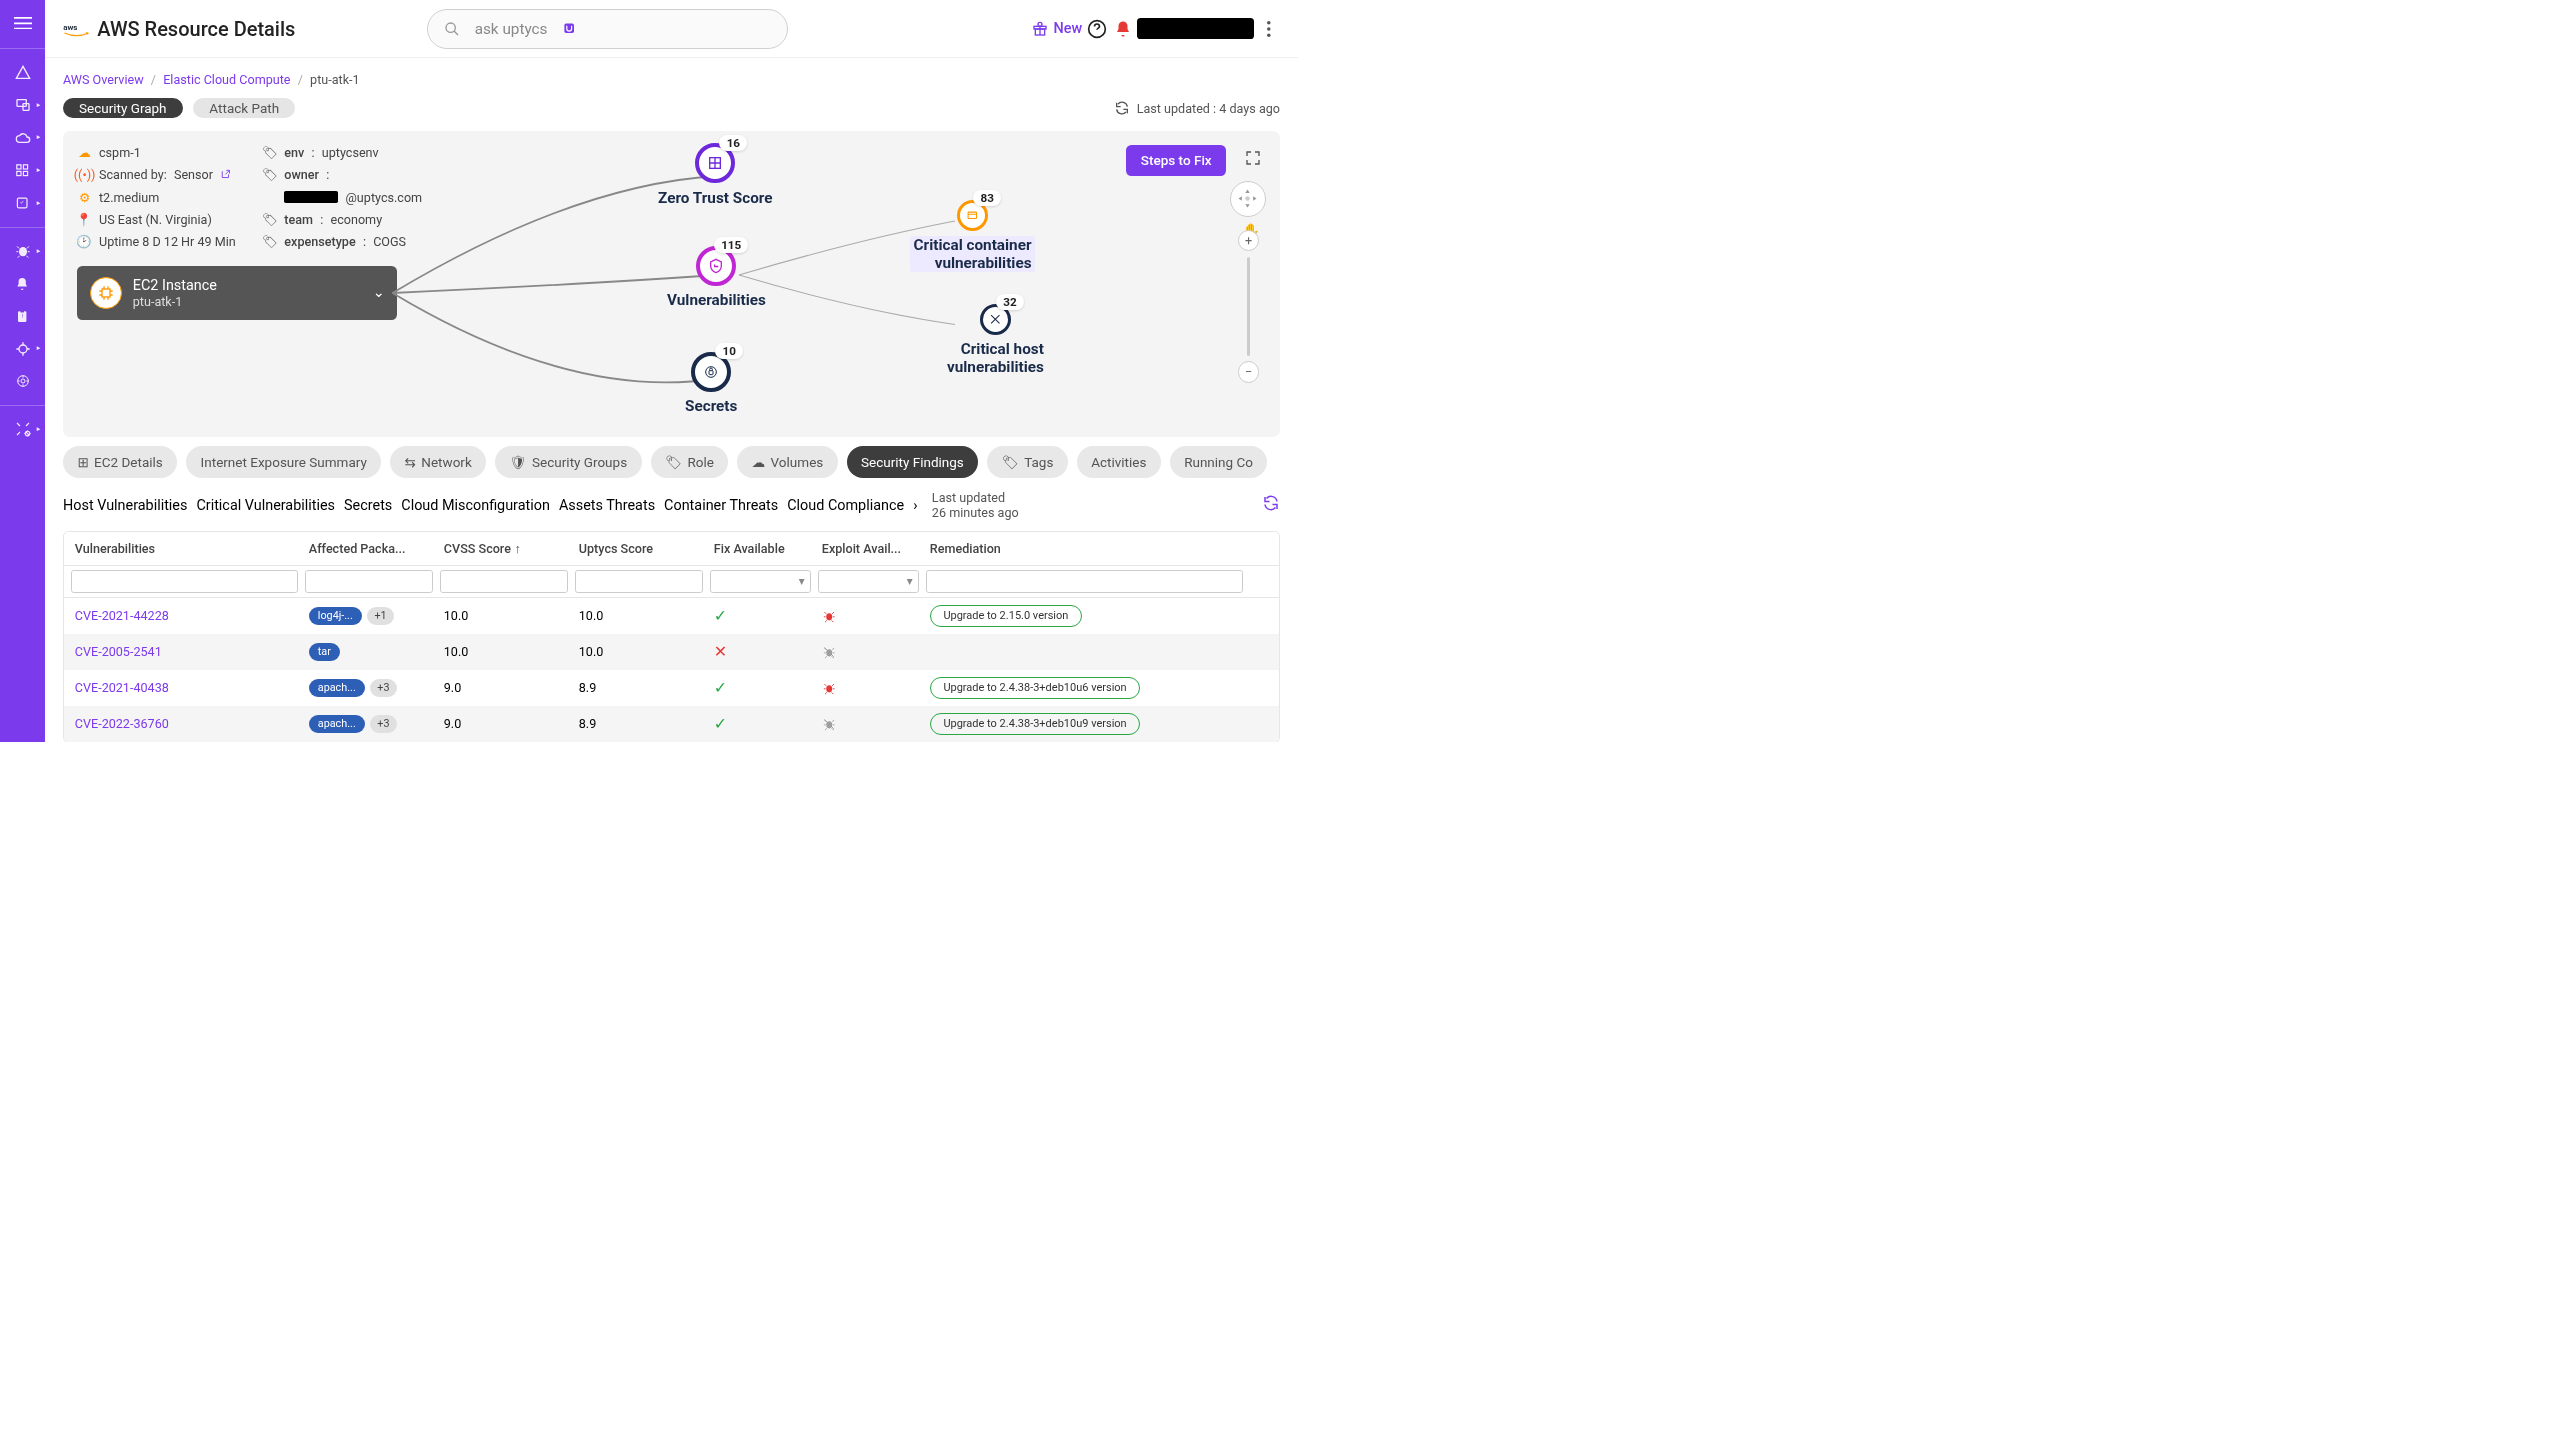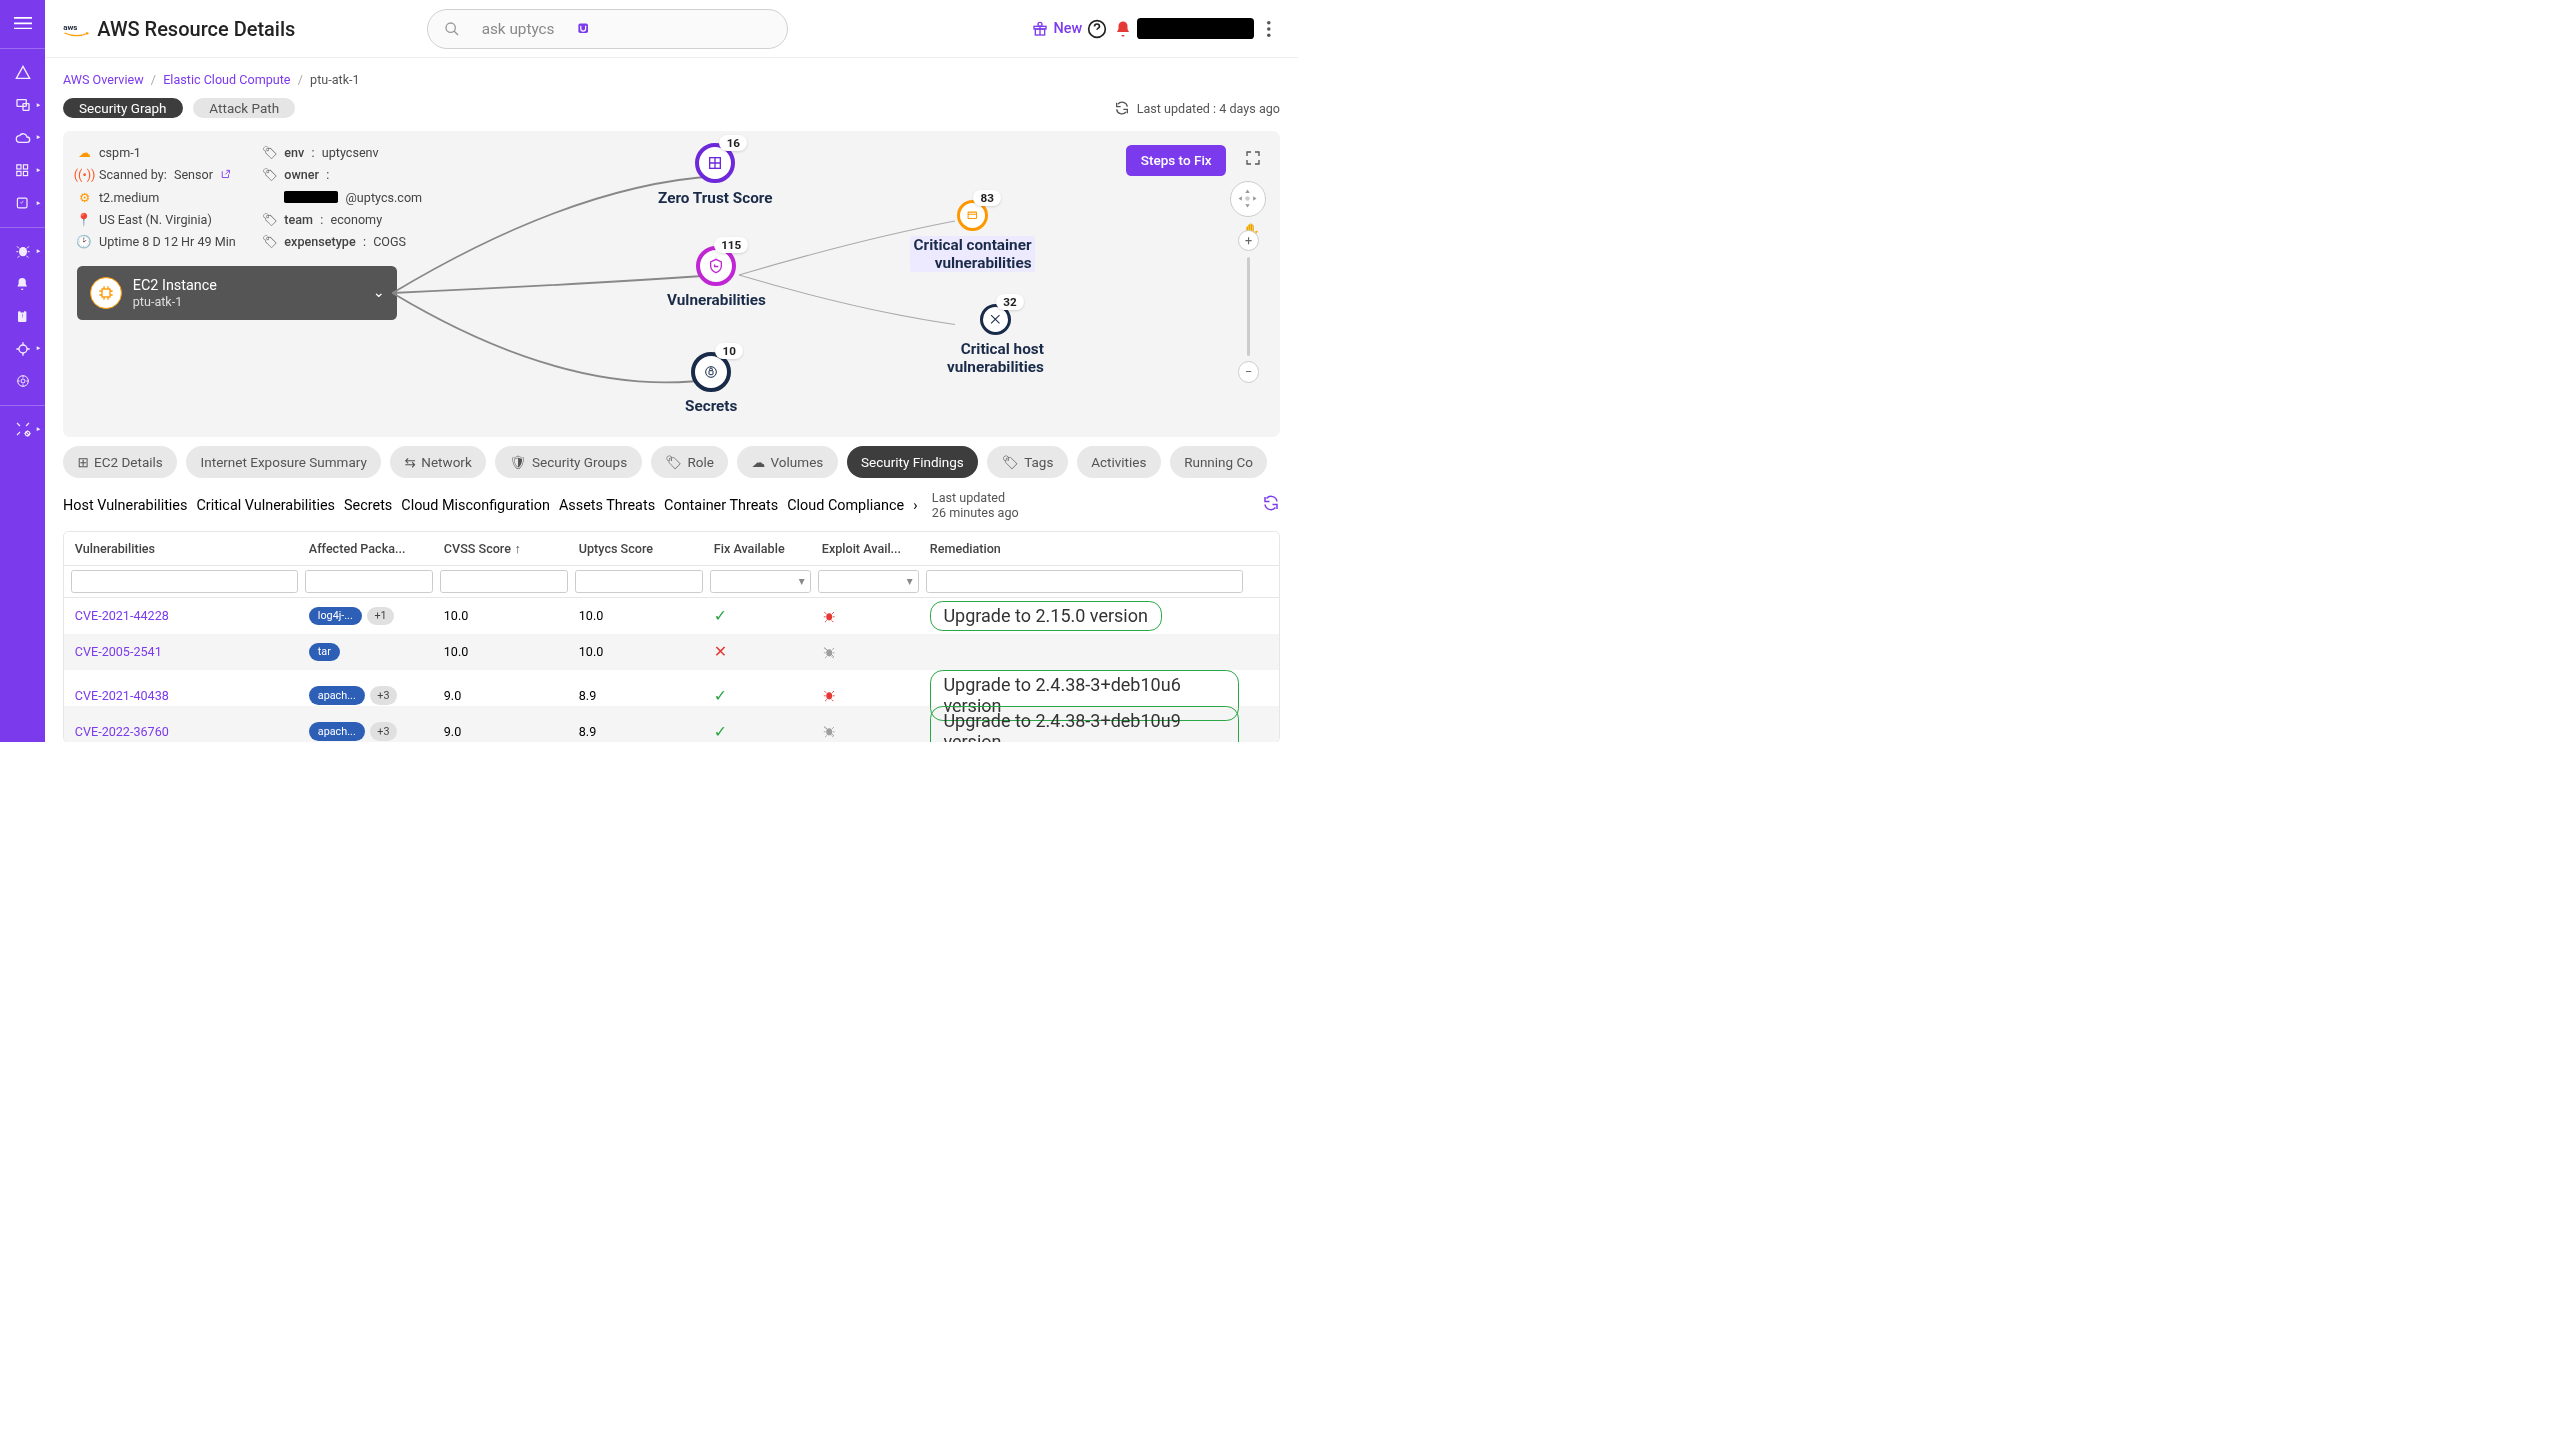--- a/index.html
+++ b/index.html
@@ -8,21 +8,21 @@
 .sidebar{width:45px;background:#7c3aed;display:flex;flex-direction:column;align-items:center;padding-top:7.2px;gap:3.6px;flex-shrink:0}
 .sidebar .burger{width:32px;height:32px;display:flex;align-items:center;justify-content:center;color:#fff;cursor:pointer}
 .sidebar hr{width:100%;border:none;border-top:0.9px solid rgba(255,255,255,.25);margin:5.4px 0}
 .side-item{width:32px;height:29px;display:flex;align-items:center;justify-content:center;color:#fff;cursor:pointer;position:relative;opacity:.9}
 .side-item .chev{position:absolute;right:-1.8px;top:9px;font-size:7.2px;color:#fff}
 .main{flex:1;display:flex;flex-direction:column;min-width:0}
 .topbar{height:58px;border-bottom:0.9px solid #eee;display:flex;align-items:center;padding:0 18px;gap:18px}
 .aws-logo{display:flex;align-items:center;gap:7.2px}
 .aws-logo svg{width:27px;height:16px}
 .page-title{font-size:20px;font-weight:500;color:#222}
-.search-pill{margin-left:auto;margin-right:auto;width:361px;height:40px;border:0.9px solid #d0d0d0;border-radius:21.6px;display:flex;align-items:center;padding:0 16px;gap:22px;color:#888;background:#fafafa}
+.search-pill{margin-left:auto;margin-right:auto;width:361px;height:40px;border:0.9px solid #d0d0d0;border-radius:21.6px;display:flex;align-items:center;padding:0 16px;gap:15px;color:#888;background:#fafafa}
 .search-pill .ask{font-size:15.3px;color:#888}
 .top-right{margin-left:auto;display:flex;align-items:center;gap:4px}
 .new-link{color:#7c3aed;font-weight:500;display:flex;align-items:center;gap:5.4px;cursor:pointer}
 .icon-btn{width:21.6px;height:21.6px;display:flex;align-items:center;justify-content:center;color:#222;cursor:pointer}
 .icon-btn.red{color:#e53935}
 .user-block{background:#000;width:117px;height:21.6px;border-radius:3.6px}
 .content{flex:1;overflow:auto;padding:14.4px 18px 0 18px}
 .breadcrumb{font-size:12.6px;display:flex;align-items:center;gap:7.2px;margin-bottom:10.8px}
 .breadcrumb a{color:#7c3aed;text-decoration:none;cursor:pointer}
 .breadcrumb .sep{color:#aaa}
@@ -78,21 +78,21 @@
 .trow{height:36px;font-size:12.6px;padding:0 3.6px}
 .trow:nth-child(even){background:#f5f5f5}
 .trow .cell{padding:0 7.2px;display:flex;align-items:center;gap:5.4px}
 .cve{color:#7c3aed;cursor:pointer}
 .pkg-chip{background:#2e5fb7;color:#fff;border-radius:10.8px;padding:2.7px 9px;font-size:10.8px}
 .plus-chip{background:#e0e0e0;color:#444;border-radius:10.8px;padding:2.7px 7.2px;font-size:10.8px}
 .check{color:#28a745;font-size:16px}
 .cross{color:#e53935;font-size:16px}
 .bug-r{color:#e53935}
 .bug-g{color:#9e9e9e}
-.remed{border:0.9px solid #28a745;border-radius:12.6px;padding:3.6px 12.6px;font-size:18px;color:#333}
+.remed{border:0.9px solid #28a745;border-radius:12.6px;padding:3.6px 12.6px;font-size:11px;color:#333}
 </style>
 </head>
 <body>
 
 <div class="app">
   <div class="sidebar">
     <div class="burger">
         <svg width="18" height="12.6" viewBox="0 0 20 14">
           <path d="M0 1h20M0 7h20M0 13h20" stroke="#fff" stroke-width="2"></path>
         </svg>

